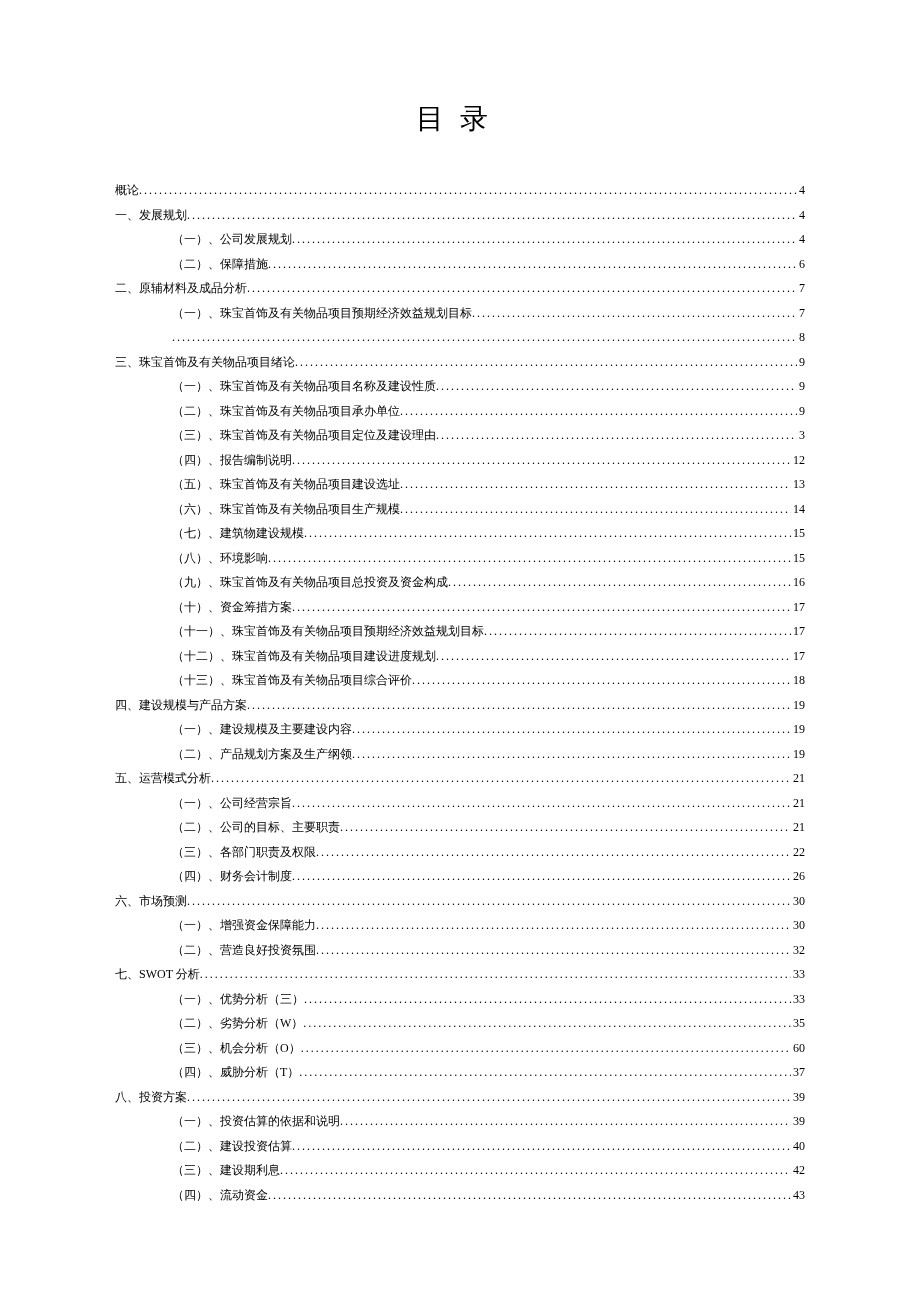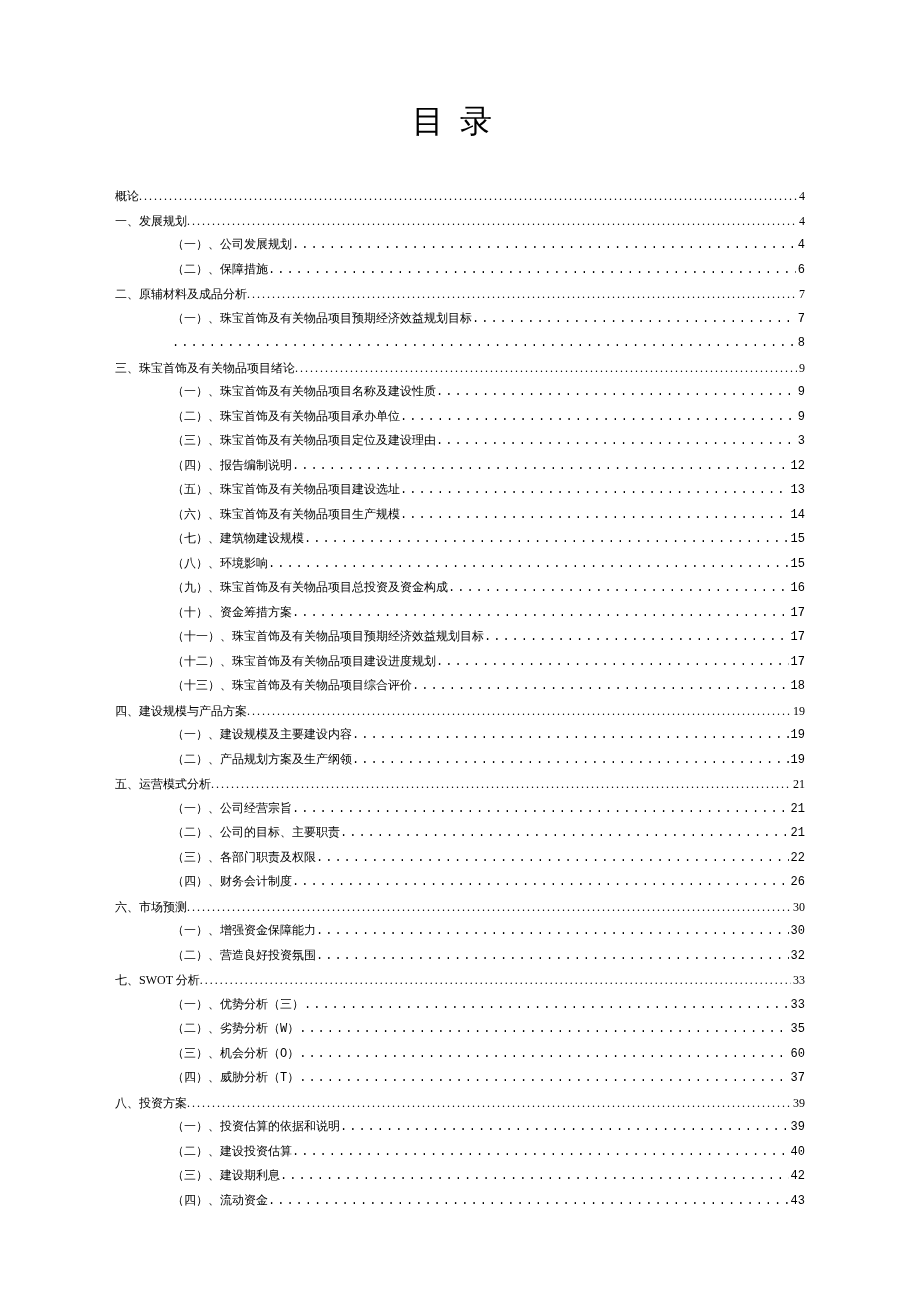--- a/index.html
+++ b/index.html
@@ -10,38 +10,37 @@
     body {
       background: #ffffff;
       font-family: "SimSun", "宋体", serif;
       width: 920px;
       margin: 0 auto;
       padding: 100px 115px 80px 115px;
       color: #000;
     }
     .title {
       text-align: center;
-      font-size: 32px;
+      font-size: 28px;
       letter-spacing: 16px;
       margin-bottom: 40px;
       font-weight: normal;
     }
     .toc-line {
       display: flex;
       align-items: baseline;
       font-size: 12px;
       line-height: 24.5px;
       white-space: nowrap;
     }
     .toc-line.level-0 {
       padding-left: 0;
     }
     .toc-line.level-1 {
       padding-left: 57px;
-      font-family: Liberation Mono, monospace;
     }
     .toc-label {
       flex: 0 0 auto;
     }
     .toc-dots {
       flex: 1 1 auto;
       overflow: hidden;
       letter-spacing: 2px;
       color: #000;
     }

